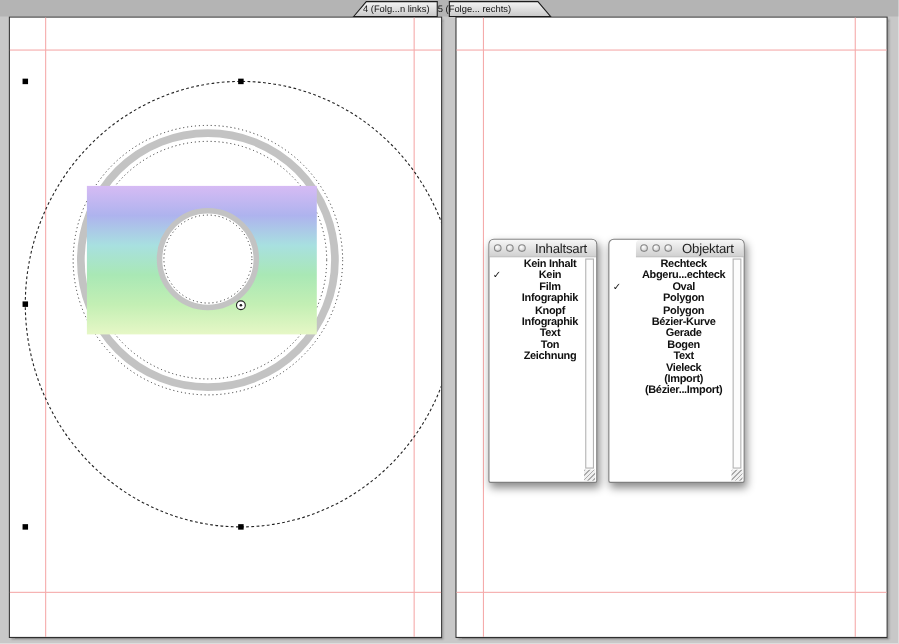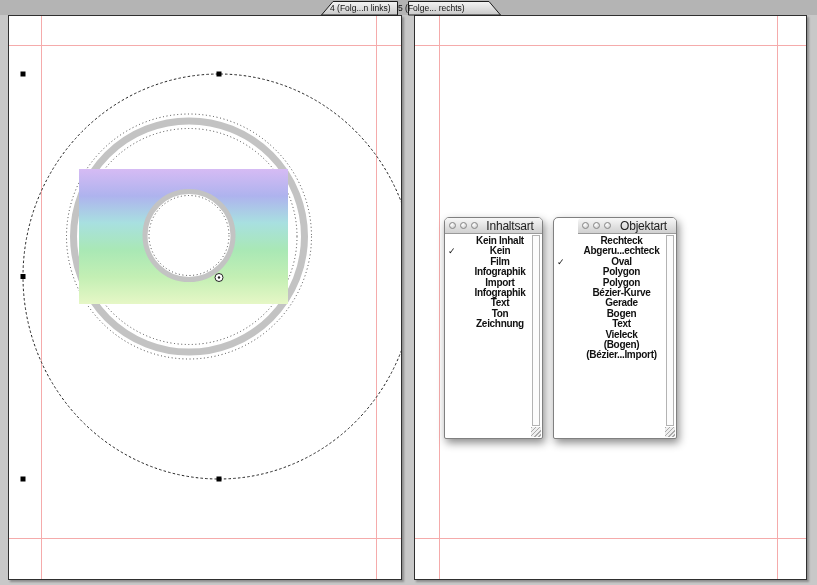--- a/index.html
+++ b/index.html
@@ -117,21 +117,21 @@
       <span class="tl"></span>
       <span class="tl"></span>
       <span class="ptext">Inhaltsart</span>
     </div>
     <div class="pbody">
       <div class="plist">
         <div class="prow"><span class="chk"></span><span class="lbl">Kein Inhalt</span></div>
         <div class="prow"><span class="chk">✓</span><span class="lbl">Kein</span></div>
         <div class="prow"><span class="chk"></span><span class="lbl">Film</span></div>
         <div class="prow"><span class="chk"></span><span class="lbl">Infographik</span></div>
-        <div class="prow"><span class="chk"></span><span class="lbl">Import</span></div>
+        <div class="prow"><span class="chk"></span><span class="lbl">Knopf</span></div>
         <div class="prow"><span class="chk"></span><span class="lbl">Infographik</span></div>
         <div class="prow"><span class="chk"></span><span class="lbl">Text</span></div>
         <div class="prow"><span class="chk"></span><span class="lbl">Ton</span></div>
         <div class="prow"><span class="chk"></span><span class="lbl">Zeichnung</span></div>
       </div>
       <div class="ptrack"></div>
       <div class="pgrip"></div>
     </div>
   </div>
 
@@ -147,21 +147,21 @@
         <div class="prow"><span class="chk"></span><span class="lbl">Rechteck</span></div>
         <div class="prow"><span class="chk"></span><span class="lbl">Abgeru...echteck</span></div>
         <div class="prow"><span class="chk">✓</span><span class="lbl">Oval</span></div>
         <div class="prow"><span class="chk"></span><span class="lbl">Polygon</span></div>
         <div class="prow"><span class="chk"></span><span class="lbl">Polygon</span></div>
         <div class="prow"><span class="chk"></span><span class="lbl">Bézier-Kurve</span></div>
         <div class="prow"><span class="chk"></span><span class="lbl">Gerade</span></div>
         <div class="prow"><span class="chk"></span><span class="lbl">Bogen</span></div>
         <div class="prow"><span class="chk"></span><span class="lbl">Text</span></div>
         <div class="prow"><span class="chk"></span><span class="lbl">Vieleck</span></div>
-        <div class="prow"><span class="chk"></span><span class="lbl">(Bogen)</span></div>
+        <div class="prow"><span class="chk"></span><span class="lbl">(Import)</span></div>
         <div class="prow"><span class="chk"></span><span class="lbl">(Bézier...Import)</span></div>
       </div>
       <div class="ptrack"></div>
       <div class="pgrip"></div>
     </div>
   </div>
 
 </div>
 
 </body></html>

